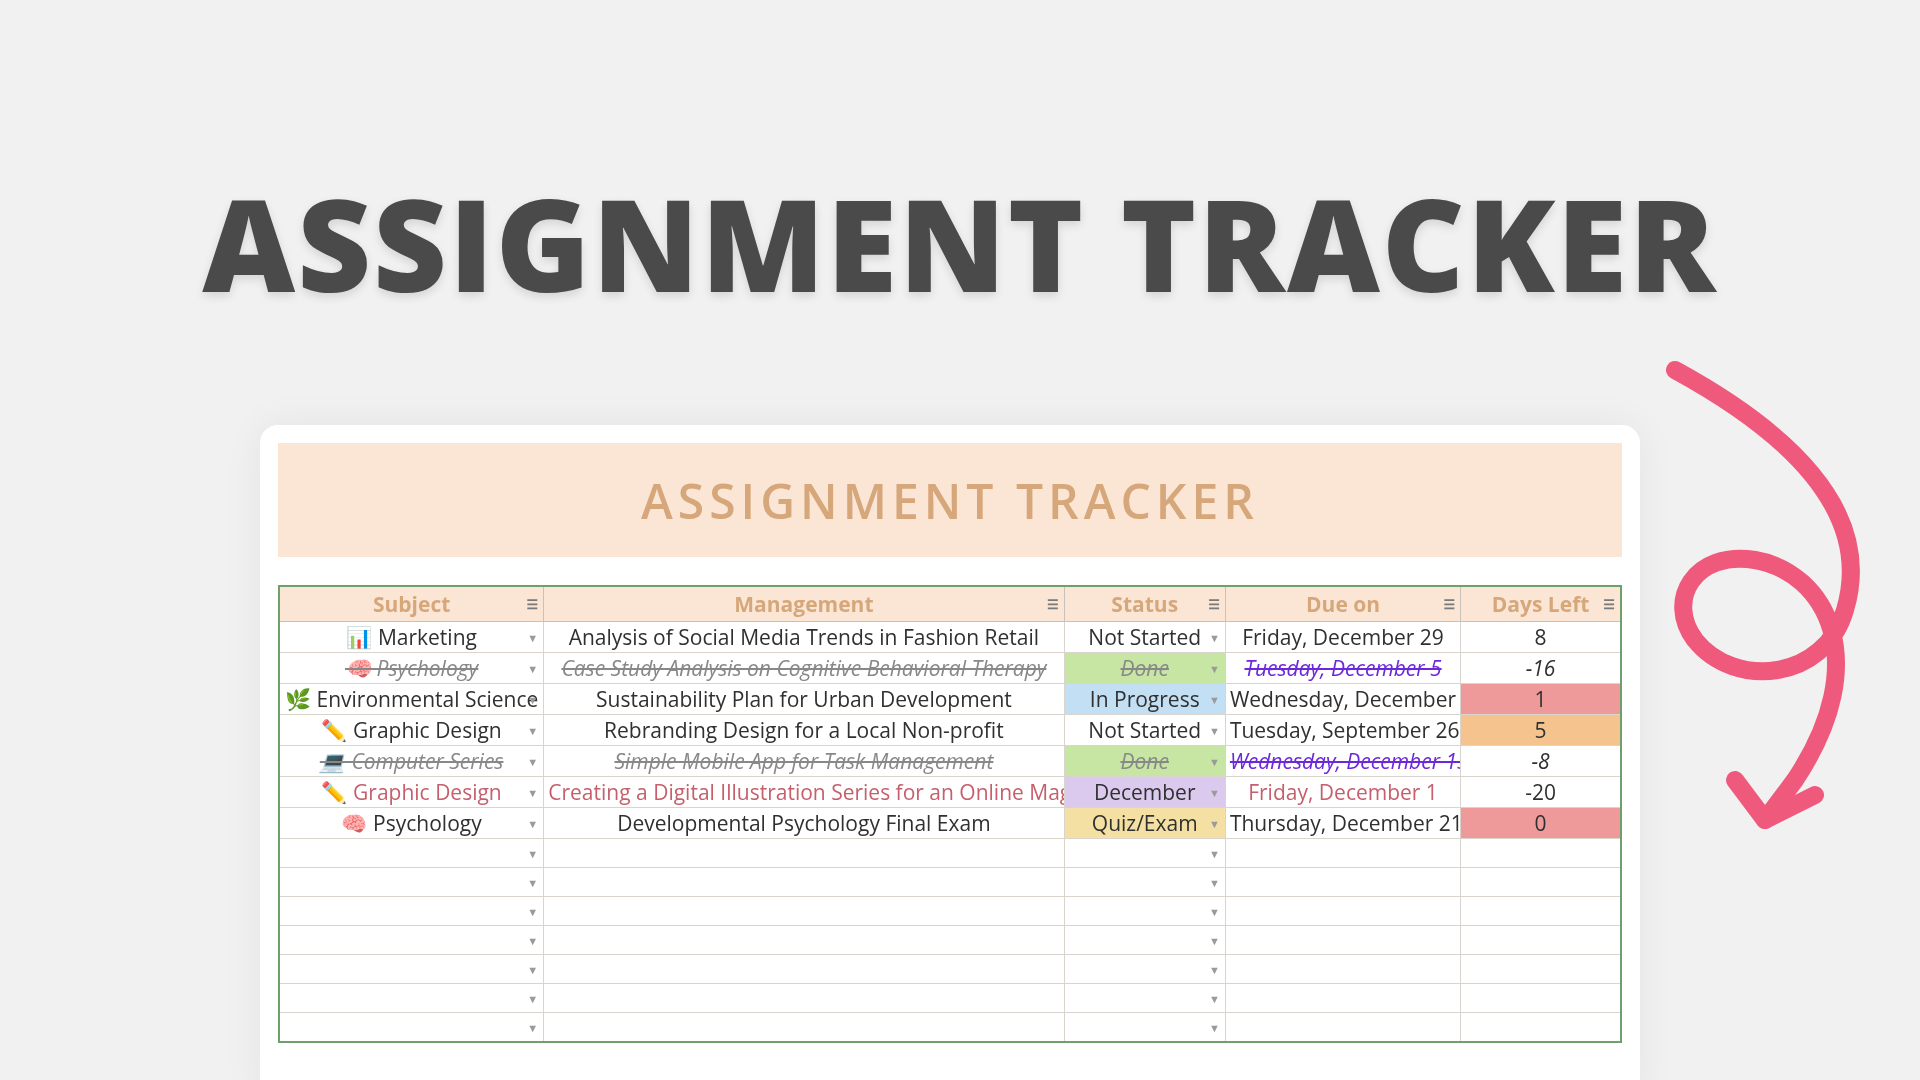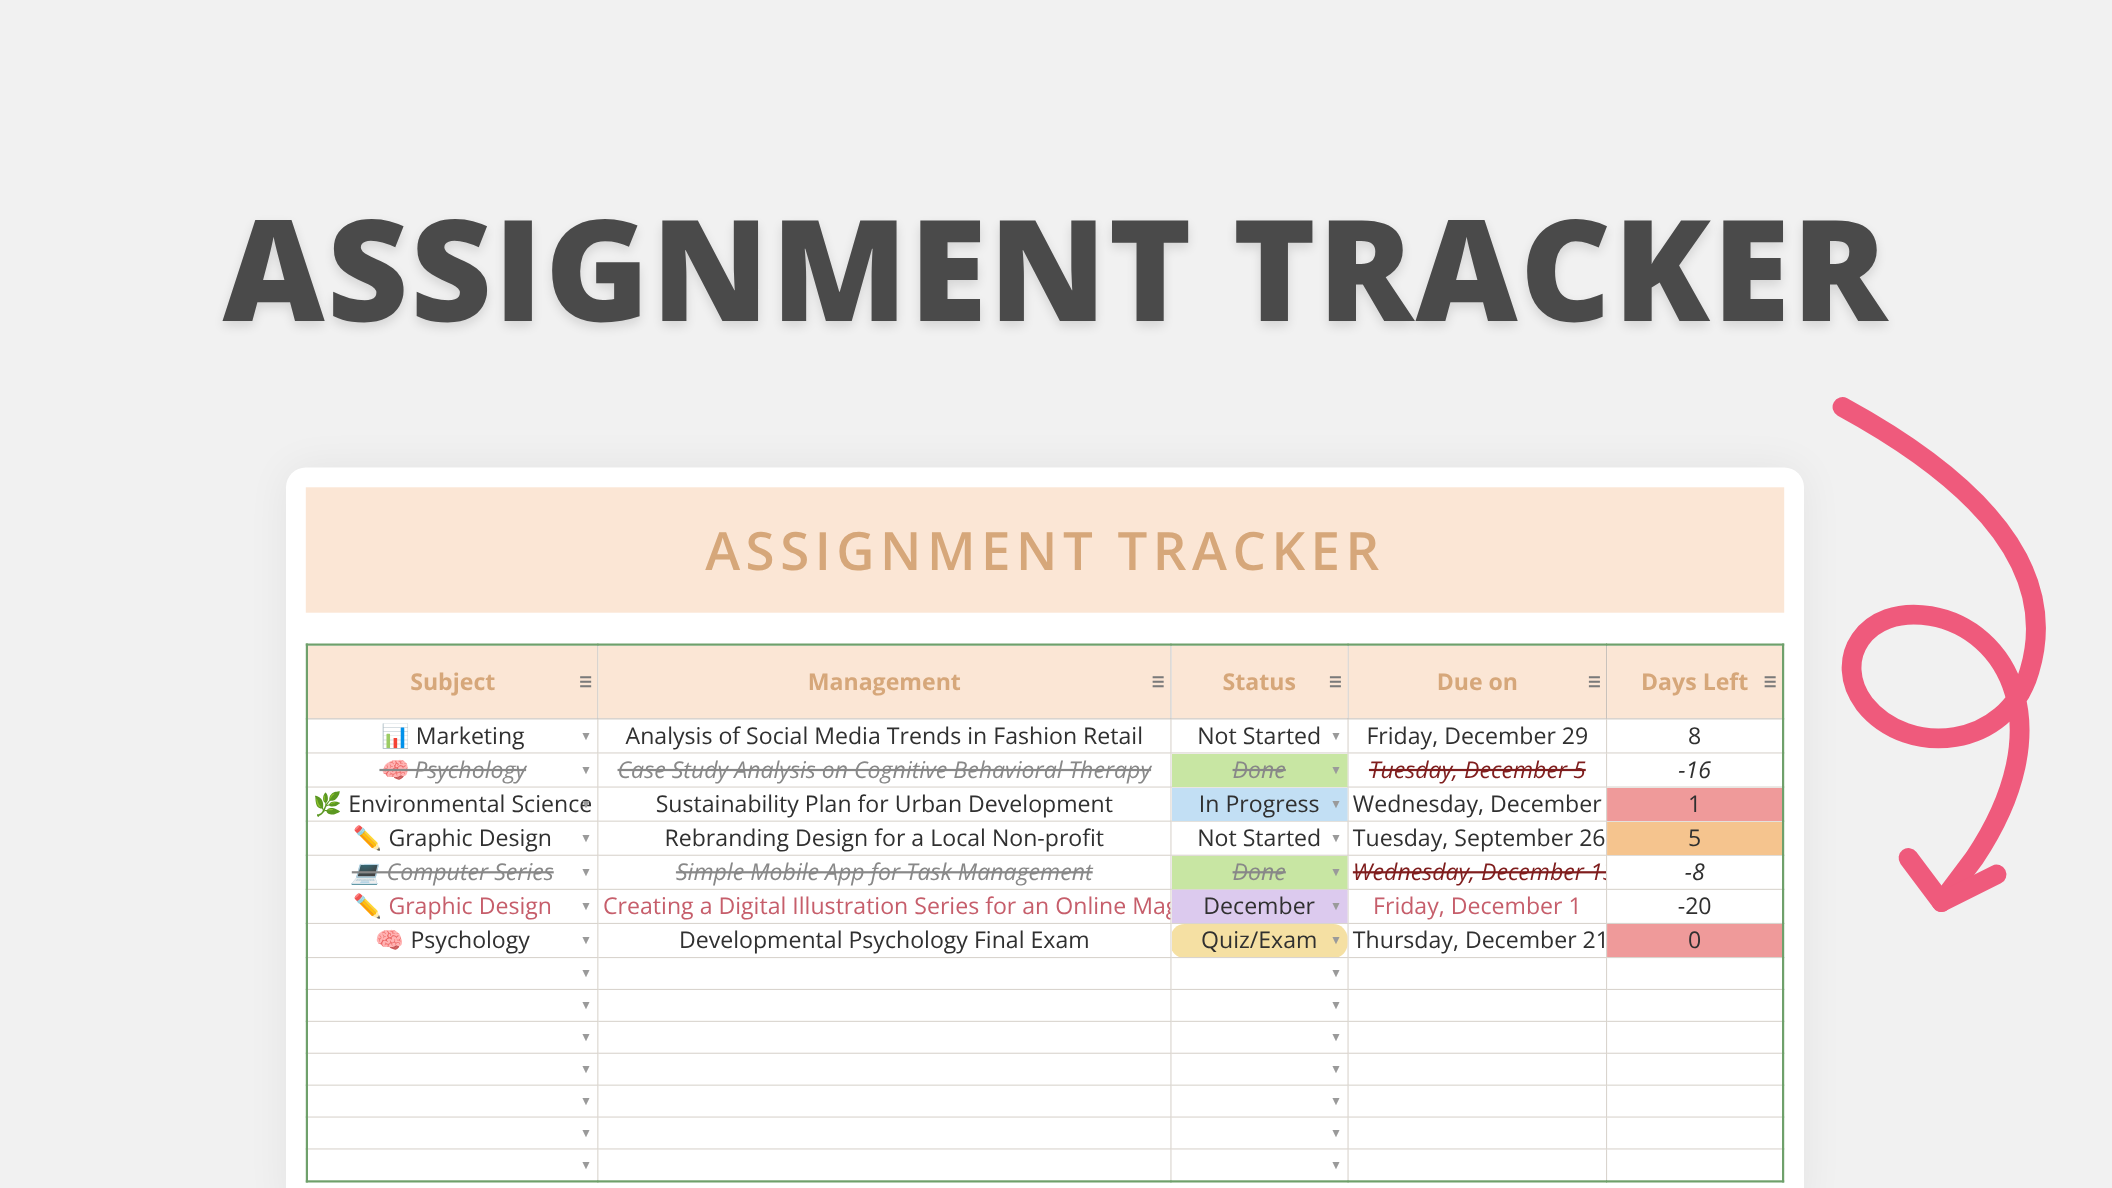--- a/index.html
+++ b/index.html
@@ -54,21 +54,21 @@
     table-layout: fixed;
     font-size: 21px;
   }
   .table th {
     background: #fbe6d5;
     color: #d6a77a;
     font-weight: 700;
     height: 30px;
     border: 1px solid #c9c2bb;
     position: relative;
-    padding: 19px 4px;
+    padding: 3px 4px;
   }
   .table td {
     border: 1px solid #d9d4ce;
     height: 29px;
     text-align: center;
     position: relative;
     padding: 1px 4px;
     color: #303030;
     white-space: nowrap;
     overflow: hidden;
@@ -82,27 +82,27 @@
     position: absolute;
     right: 5px;
     top: 50%;
     transform: translateY(-50%);
     color: #7a7a7a;
     font-size: 13px;
     line-height: 1;
   }
   .caret { color: #9a9a9a; font-size: 11px; }
   .done { text-decoration: line-through; font-style: italic; color: #888; }
-  .done-due { text-decoration: line-through; font-style: italic; color: #7f1d1d; }
+  .done-due { text-decoration: line-through; font-style: italic; color: #6d28d9; }
   .skip { color: #c65e6b; }
   .status-pill { display:inline-block; min-width:100px; }
   .bg-green  { background: #c8e6a3; }
   .bg-blue   { background: #c2dff4; margin-left: 41px; }
   .bg-purple { background: #dccaee; }
-  .bg-yellow { background: #f5e0a3; border-radius: 13px; }
+  .bg-yellow { background: #f5e0a3; }
   .days-red    { background: #ef9a9a; }
   .days-orange { background: #f5c48e; }
   .days-neg    { color: #777; font-style: italic; }
   .days-skip   { color: #c65e6b; }
   .arrow-wrap {
     position: absolute;
     top: 350px;
     left: 1625px;
     width: 280px;
     height: 500px;

